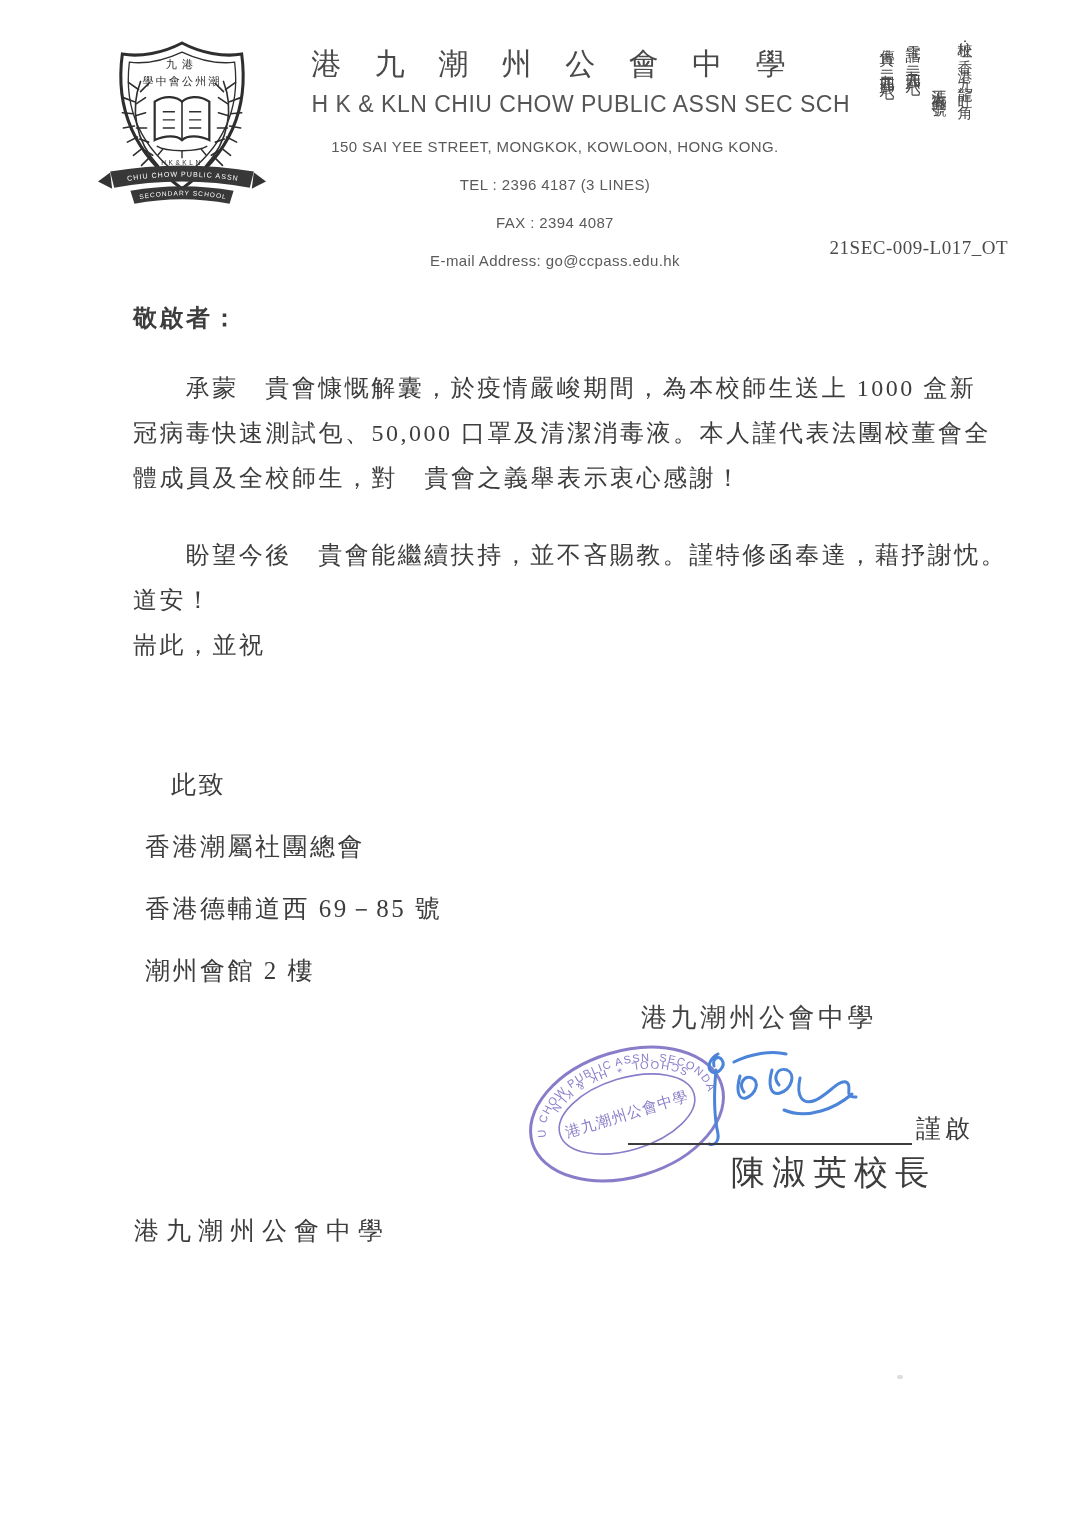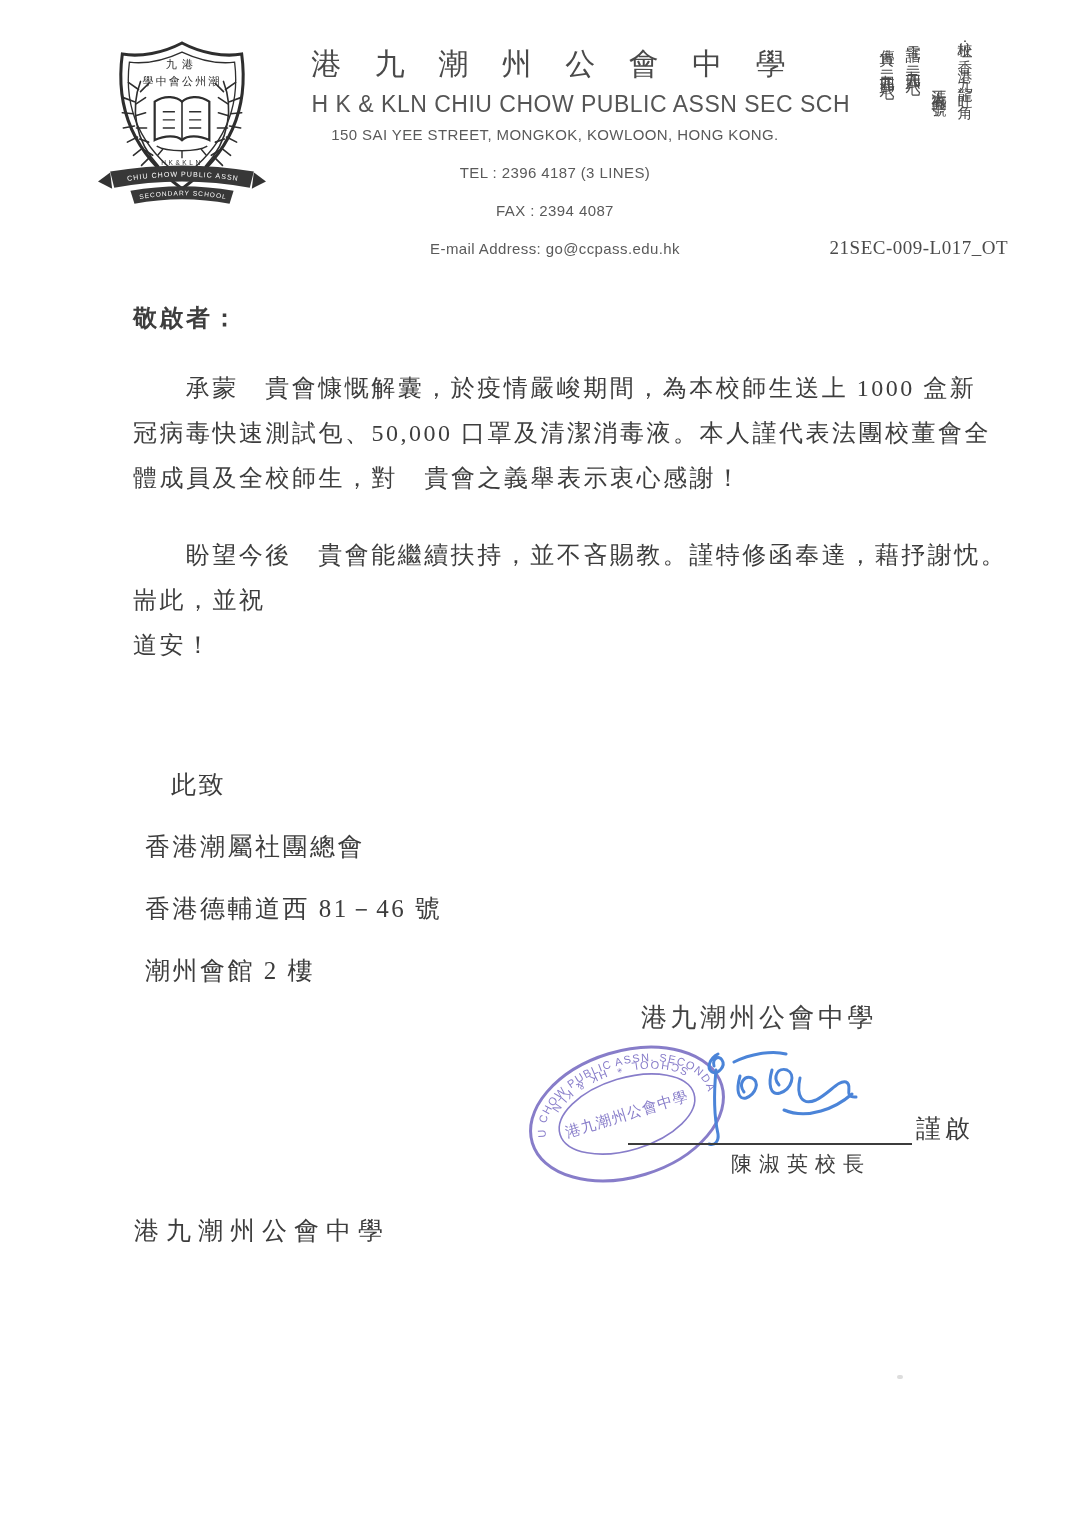--- a/index.html
+++ b/index.html
@@ -8,21 +8,21 @@
     overflow:hidden;font-family:"Liberation Serif","DejaVu Serif",serif;color:#3d3d3d;
   }
   
   .logo{position:absolute;left:96px;top:38px;width:172px;height:184px;}
   .head-center{position:absolute;left:260px;top:44px;width:590px;text-align:center;color:#4f4f4f;}
   .zh-name{font-size:30px;letter-spacing:13px;color:#4a4a4a;white-space:nowrap;}
   .en-name{font-family:"Liberation Sans","DejaVu Sans",sans-serif;font-size:23px;color:#555;
            letter-spacing:.5px;margin-top:6px;white-space:nowrap;text-align:right;}
   .en-addr,.en-tel,.en-fax,.en-mail{font-family:"Liberation Sans","DejaVu Sans",sans-serif;
            font-size:15px;color:#5a5a5a;margin-top:21px;letter-spacing:.4px;}
-  .en-addr{margin-top:8px;}
+  .en-addr{margin-top:20px;}
   .head-contact{position:absolute;top:30px;right:102px;height:225px;
            writing-mode:vertical-rl;font-size:15px;color:#4a4a4a;line-height:26px;}
   .vcol{margin:0;}
   .vcol .lbl{letter-spacing:1px;}
   .vcol .spaced{letter-spacing:9px;}
   .col-addr2{margin-top:48px;letter-spacing:2px;}
   .col-tel{letter-spacing:2px;margin-top:4px;}
   .col-fax{letter-spacing:2px;margin-top:8px;}
   .ref{position:absolute;top:237px;right:72px;font-size:19px;color:#4a4a4a;letter-spacing:.5px;}
   
@@ -33,21 +33,21 @@
   .block2{position:absolute;left:133px;top:533px;width:880px;}
   .recipient{position:absolute;left:133px;top:748px;font-size:25px;letter-spacing:2.5px;line-height:50px;color:#3d3d3d;}
   .recipient p{margin:12px;}
   .attn{margin-left:38px !important;}
   
   .sign-school{position:absolute;left:641px;top:1000px;font-size:26px;letter-spacing:3.5px;color:#424242;}
   .stamp{position:absolute;left:520px;top:1038px;width:214px;height:152px;transform:rotate(-17deg);opacity:.9;}
   .signature{position:absolute;left:688px;top:1036px;width:190px;height:115px;}
   .sign-line{position:absolute;left:628px;top:1143px;width:284px;height:2px;background:#3c3c3c;}
   .respect{position:absolute;left:916px;top:1112px;font-size:25px;letter-spacing:4px;color:#3d3d3d;}
-  .signer{position:absolute;left:731px;top:1150px;font-size:21px;letter-spacing:7px;color:#3d3d3d;}
+  .signer{position:absolute;left:731px;top:1150px;font-size:34px;letter-spacing:7px;color:#3d3d3d;}
   .date{position:absolute;left:134px;top:1214px;font-size:25px;letter-spacing:7px;color:#3d3d3d;}
   .speck{position:absolute;left:897px;top:1375px;width:6px;height:4px;background:#cfcfcf;border-radius:2px;opacity:.7;}
   svg text{font-family:"Liberation Sans","DejaVu Sans",sans-serif;}
   svg .cjk{font-family:"Liberation Serif","DejaVu Serif",serif;}
 </style>
 </head>
 <body>
 
 <div class="page">
 
@@ -110,28 +110,28 @@
   <div class="ref">21SEC-009-L017_OT</div>
 
   <p class="salutation para">敬啟者：</p>
 
   <div class="block1">
     <p class="para indent">承蒙　貴會慷慨解囊，於疫情嚴峻期間，為本校師生送上 1000 盒新冠病毒快速測試包、50,000 口罩及清潔消毒液。本人謹代表法團校董會全體成員及全校師生，對　貴會之義舉表示衷心感謝！</p>
   </div>
 
   <div class="block2">
     <p class="para indent">盼望今後　貴會能繼續扶持，並不吝賜教。謹特修函奉達，藉抒謝忱。</p>
+    <p class="para">道安！</p>
     <p class="para">耑此，並祝</p>
-    <p class="para">道安！</p>
   </div>
 
   <div class="recipient">
     <p class="attn">此致</p>
     <p>香港潮屬社團總會</p>
-    <p>香港德輔道西 81－46 號</p>
+    <p>香港德輔道西 69－85 號</p>
     <p>潮州會館 2 樓</p>
   </div>
 
   <div class="sign-school">港九潮州公會中學</div>
 
   <svg class="stamp" viewBox="-107 -76 214 152">
     <ellipse cx="0" cy="0" rx="99" ry="63" fill="none" stroke-width="3" stroke="#7b6fc4"></ellipse>
     <ellipse cx="0" cy="0" rx="70" ry="36" fill="none" stroke-width="1.6" stroke="#7b6fc4"></ellipse>
     <path id="stampTop" d="M -84 0 A 84 49 0 1 1 84 0" fill="none"></path>
     <path id="stampBot" d="M 84 0 A 84 49 0 0 0 -84 0" fill="none"></path>

